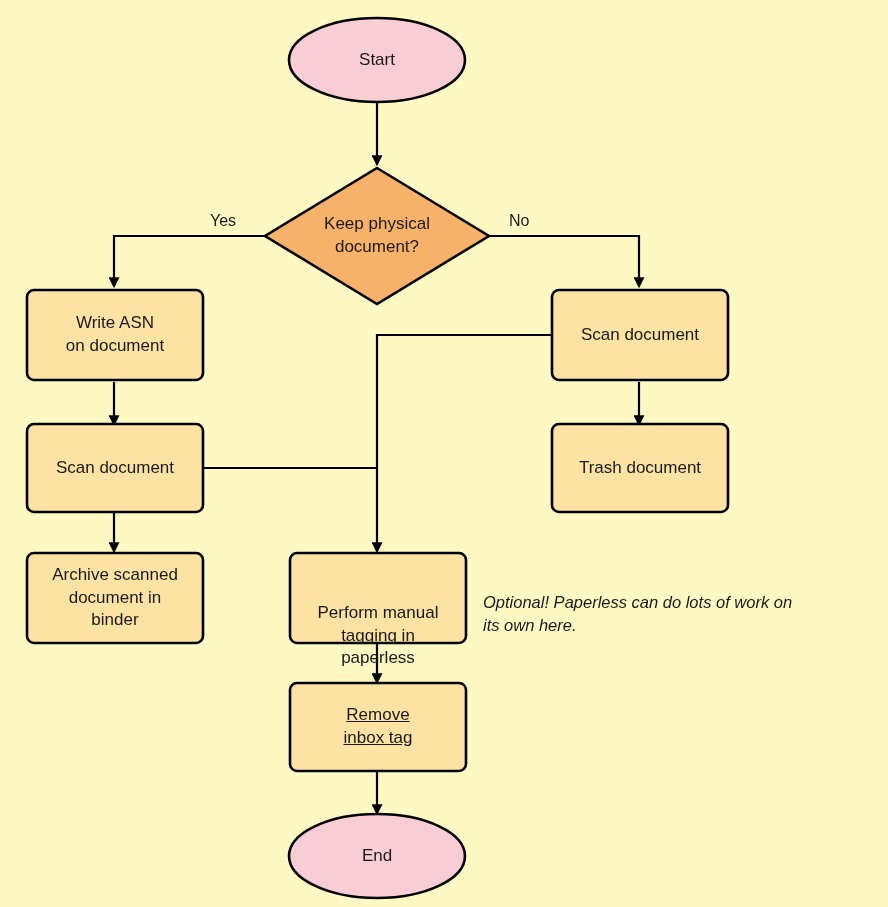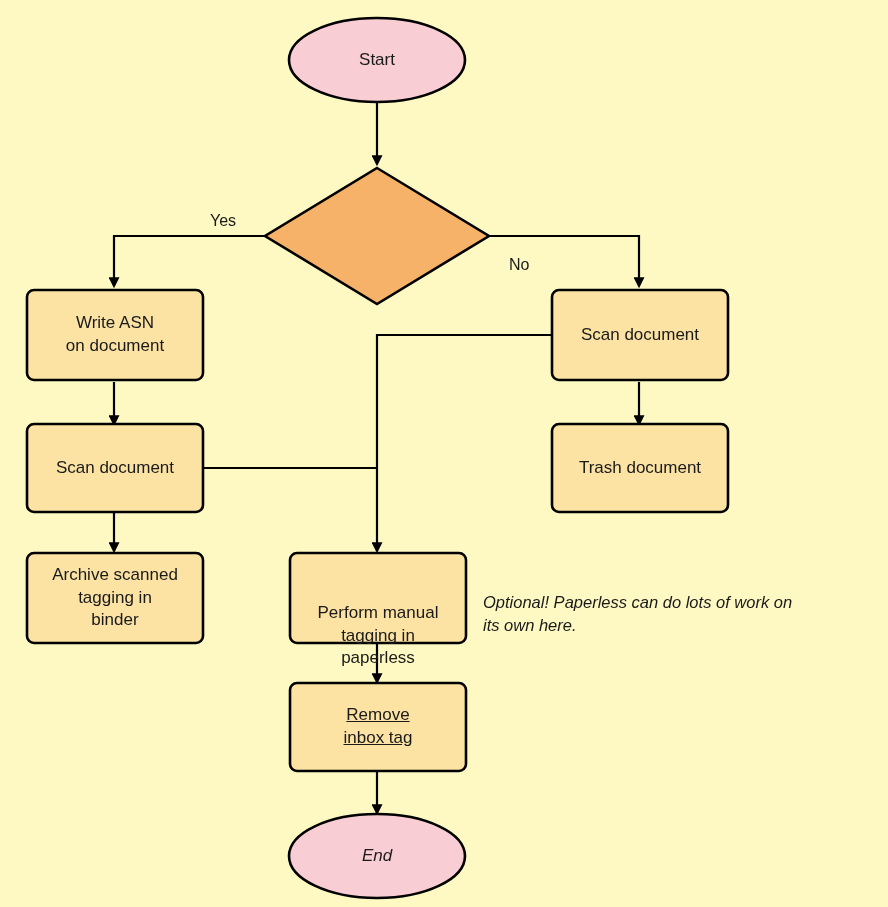--- a/index.html
+++ b/index.html
@@ -100,42 +100,44 @@
 
     <rect x="290" y="553" width="176" height="90" rx="7" ry="7" fill="#fce3a4" stroke="#000000" stroke-width="2.6"></rect>
 
     <rect x="290" y="683" width="176" height="88" rx="7" ry="7" fill="#fce3a4" stroke="#000000" stroke-width="2.6"></rect>
 
     <ellipse cx="377" cy="856" rx="88" ry="42" fill="#f8cdd4" stroke="#000000" stroke-width="2.6"></ellipse>
   </svg>
 
   <div class="node-label" style="left:289px; top:18px; width:176px; height:84px;">Start</div>
 
+  <div class="node-label" style="left:277px; top:196px; width:200px; height:80px;">Keep physical
+document?</div>
 
   <div class="node-label" style="left:27px; top:290px; width:176px; height:90px;">Write ASN
 on document</div>
 
   <div class="node-label" style="left:27px; top:424px; width:176px; height:88px;">Scan document</div>
 
   <div class="node-label" style="left:27px; top:553px; width:176px; height:90px;">Archive scanned
-tagging in
+document in
 binder</div>
 
   <div class="node-label" style="left:552px; top:290px; width:176px; height:90px;">Scan document</div>
 
   <div class="node-label" style="left:552px; top:424px; width:176px; height:88px;">Trash document</div>
 
   <div class="node-label" style="left:290px; top:553px; width:176px; height:90px;margin-top:38px;">Perform manual
 tagging in
 paperless</div>
 
   <div class="node-label" style="left:290px; top:683px; width:176px; height:88px;text-decoration:underline;">Remove
 inbox tag</div>
 
-  <div class="node-label" style="left:289px; top:814px; width:176px; height:84px;font-style:italic;">End</div>
+  <div class="node-label" style="left:289px; top:814px; width:176px; height:84px;">End</div>
 
   <div class="edge-label" style="left:210px; top:212px;">Yes</div>
-  <div class="edge-label" style="left:509px; top:212px;margin-top:44px;">No</div>
+  <div class="edge-label" style="left:509px; top:212px;">No</div>
 
   <div class="note-text" style="left:483px; top:591px; width:400px;">Optional! Paperless can do lots of work on
 its own here.</div>
 
 </div>
 
 </body></html>

